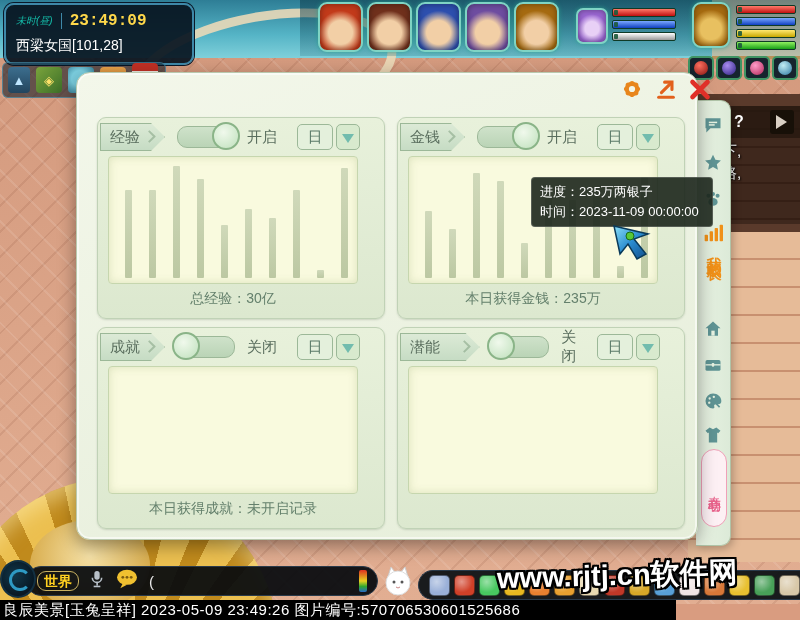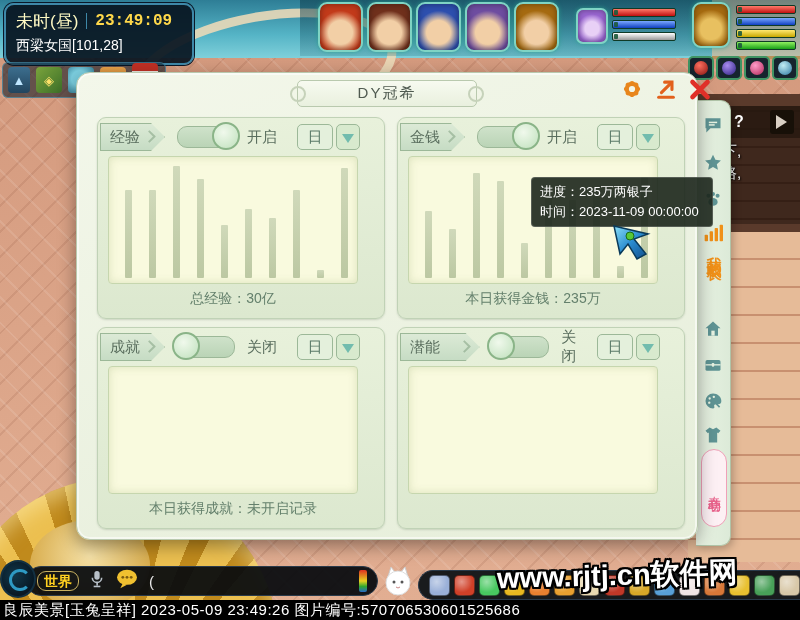--- a/index.html
+++ b/index.html
@@ -31,21 +31,21 @@
   .bg-avband{left:300px;top:0;width:500px;height:56px;
     background:linear-gradient(180deg,rgba(14,60,74,.55),rgba(40,110,128,.25));}
   .bg-chat-text{position:absolute;color:#4a5a85;font-size:17px;z-index:2;
     text-shadow:0 1px 1px rgba(255,255,255,.5);}
 
   
   .clockbox{position:absolute;left:4px;top:3px;width:186px;height:58px;z-index:6;
     background:rgba(8,20,32,.93);border:2px solid #3e88a8;border-radius:10px;
     box-shadow:0 0 0 1px #0a1828;}
   .clock-row1{display:flex;align-items:center;height:28px;padding:2px 8px 0 10px;gap:8px;}
-  .clock-period{color:#fef9c3;font-size:17px;}
+  .clock-period{color:#14b8a6;font-size:10px;font-style:italic;}
   .clock-div{width:1px;height:16px;background:#3e88a8;}
   .clock-time{color:#ffd84a;font-size:16px;font-weight:bold;font-family:"Liberation Mono","DejaVu Sans Mono",monospace;}
   .clock-row2{color:#fff;font-size:14px;padding:2px 10px;}
   .hudicons{position:absolute;left:2px;top:62px;width:152px;height:34px;z-index:6;
     background:rgba(8,20,32,.55);border:1px solid rgba(80,160,190,.6);border-radius:6px;
     display:flex;align-items:center;gap:6px;padding:0 5px;}
   .hicon{width:26px;height:26px;border-radius:4px;display:flex;align-items:center;justify-content:center;font-size:13px;font-weight:bold;}
   .hicon-collapse{width:22px;background:linear-gradient(180deg,#3c6e8e,#23455e);color:#bfe6ff;}
   .hicon-map{background:linear-gradient(135deg,#7aa43c,#3c6e28);color:#ffe26a;}
   .hicon-world{background:radial-gradient(circle at 45% 45%,#7ccfe0 40%,#2a728c);color:#ff5040;position:relative;}
@@ -145,21 +145,21 @@
   .channel{color:#ffd020;font-size:14px;font-weight:bold;border:1px solid #c8b060;border-radius:9px;
     padding:0 6px;line-height:18px;cursor:pointer;}
   .chat-input{flex:1;display:flex;align-items:center;color:#e8e8e8;font-size:15px;gap:4px;}
   .rainbow{width:8px;height:22px;border-radius:2px;
     background:linear-gradient(180deg,#e03020,#e08020,#e8d020,#30a830,#2868c8);}
   .cat{position:absolute;left:382px;top:564px;z-index:21;}
   .taskbar{position:absolute;left:418px;top:570px;width:382px;height:30px;z-index:20;
     background:rgba(8,14,20,.92);border:1px solid #2a3a4a;border-right:none;border-radius:15px 0 0 15px;
     display:flex;align-items:center;gap:4px;padding:0 0 0 10px;box-sizing:border-box;}
   .ticon{width:21px;height:21px;border-radius:5px;cursor:pointer;border:1px solid rgba(0,0,0,.5);box-sizing:border-box;}
-  .statusbar{position:absolute;left:0;top:600px;width:800px;height:20px;background:#000;z-index:30;
+  .statusbar{position:absolute;left:0;top:600px;width:676px;height:20px;background:#000;z-index:30;
     color:#fff;font-size:15px;line-height:20px;padding-left:3px;letter-spacing:.5px;box-sizing:border-box;}
   .watermark{position:absolute;left:497px;top:556px;z-index:50;font-size:29px;font-weight:bold;color:#fff;
     transform:rotate(-1.5deg);letter-spacing:0px;white-space:nowrap;
     text-shadow:-2px 0 #000,2px 0 #000,0 -2px #000,0 2px #000,-2px -2px #000,2px 2px #000,-2px 2px #000,2px -2px #000;}
 </style>
 </head>
 <body>
 
 <div class="bg bg-plaza"></div>
 <div class="bg bg-pool"></div>
@@ -285,21 +285,20 @@
   </div>
   <div class="side-item" style="top:324px;">
     <svg width="20" height="20" viewBox="0 0 24 24">
         <path d="M8 3l4 2.2L16 3l5 4-2.8 3L17 9v12H7V9l-1.2 1L3 7z" fill="#5f9494"></path>
       </svg>
   </div>
   <div class="event-pill">春心萌动</div>
 </div>
 
 <div class="dialog">
-  <div class="banner">DY冠希</div>
 
   <div class="panel p0">
     <div class="phead">
       <span class="tag">经验</span>
       <span class="toggle on">
           <span class="knob"></span>
         </span>
       <span class="state">开启</span>
       <span class="period">
         <span class="pbox">日</span>

